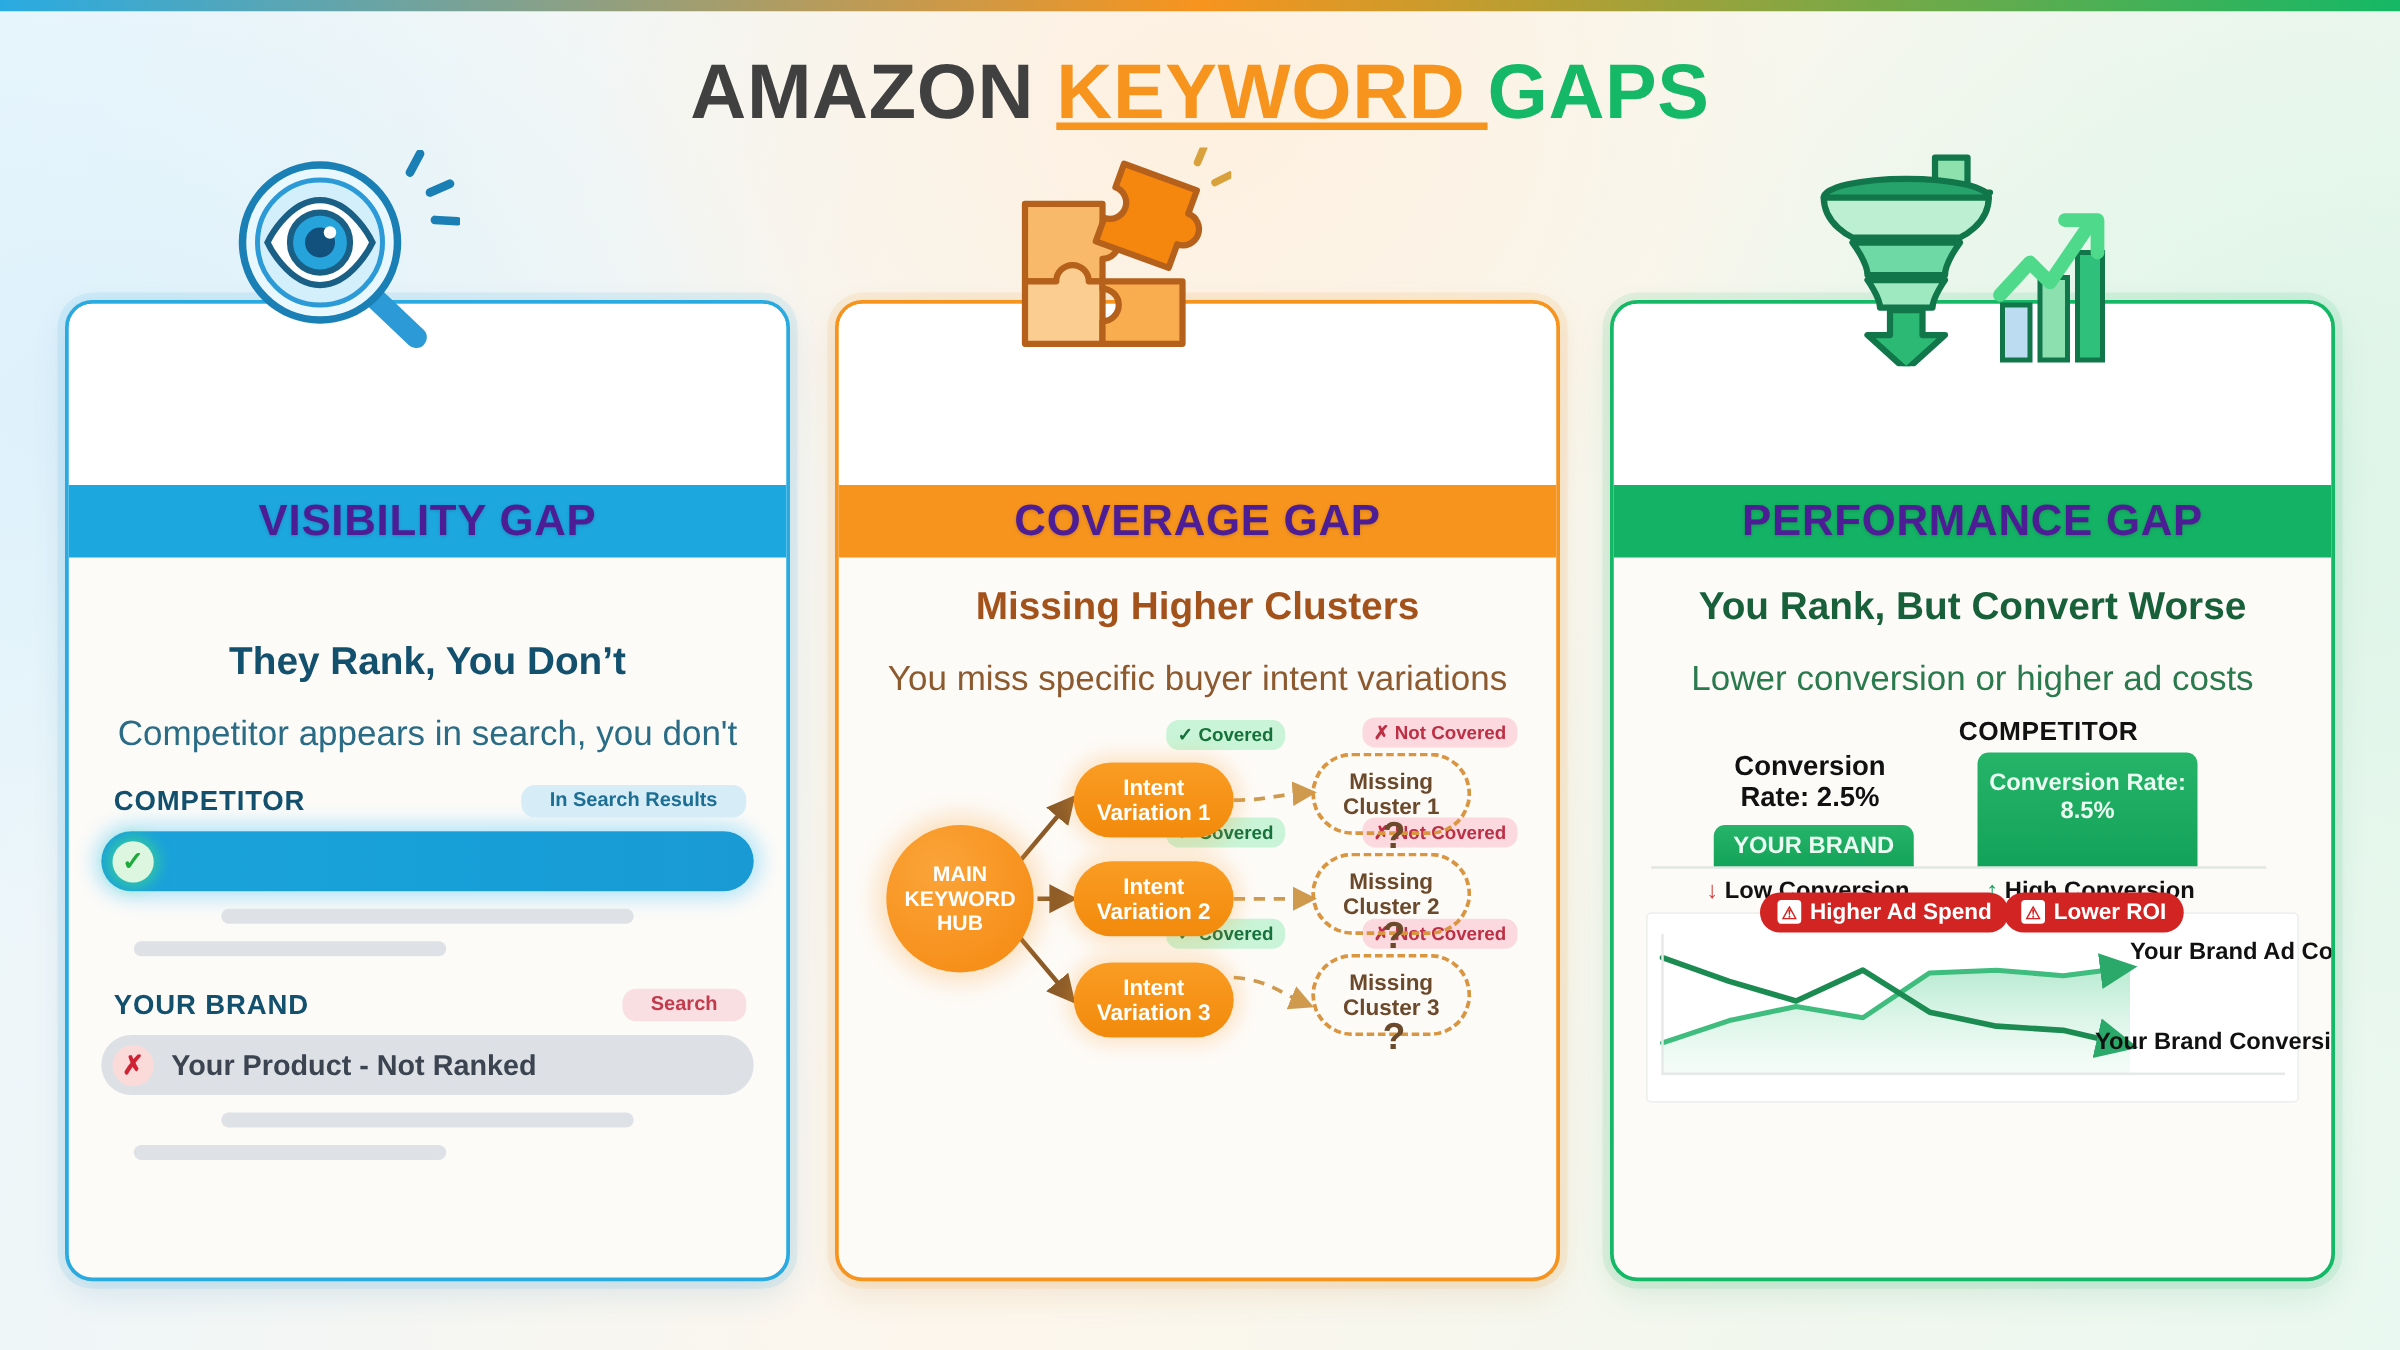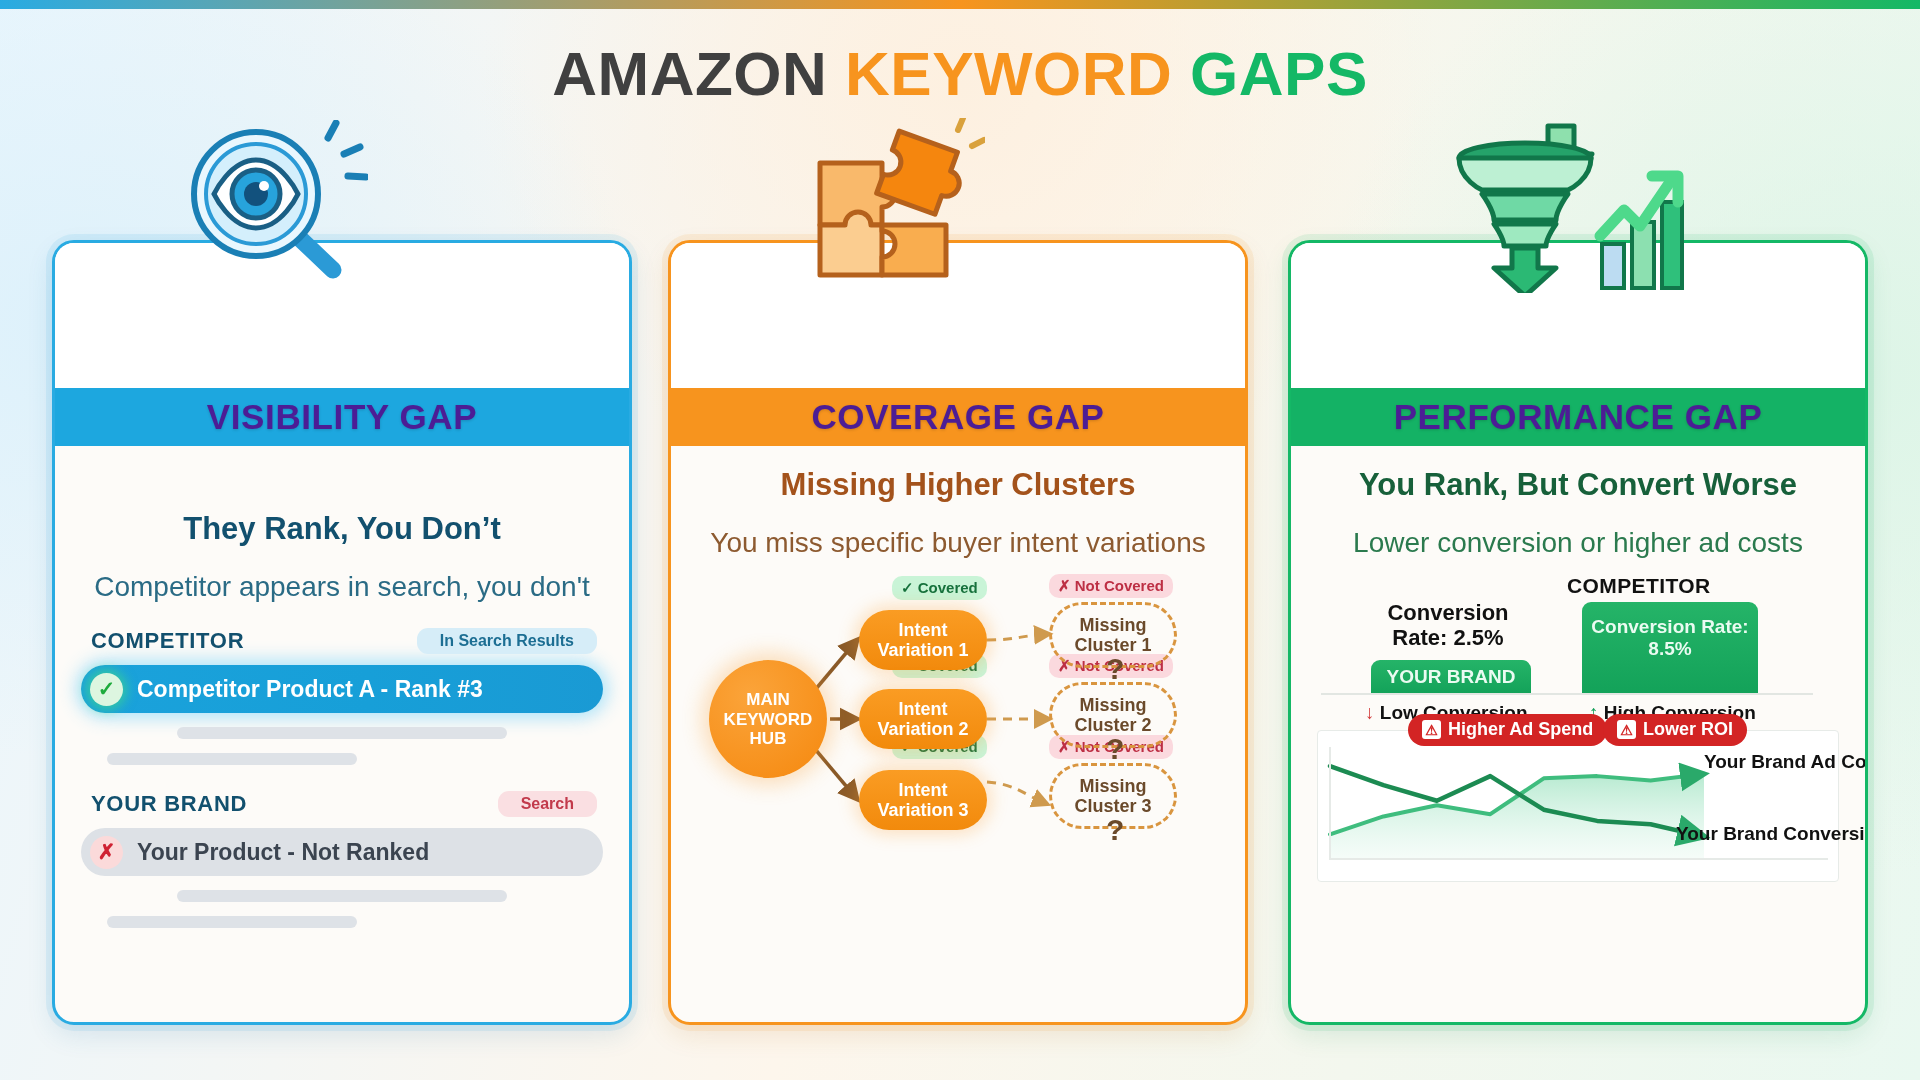--- a/index.html
+++ b/index.html
@@ -13,21 +13,21 @@
       linear-gradient(105deg,#eaf6fd 0%,#fdf6ec 48%,#e9f8f0 100%);
     overflow:hidden;
     position:relative;
   }
   .topbar { position:absolute; top:0; left:0; width:1920px; height:9px;
     background:linear-gradient(90deg,#29abe2 0%,#f7941e 50%,#14b866 100%); z-index:40; }
 
   
   .title { position:absolute; top:38px; left:0; width:1920px; text-align:center;
     font-size:62px; font-weight:bold; letter-spacing:.5px; white-space:nowrap; }
-  .t-blue{color:#404040;} .t-orange{color:#f7941e;} .t-green{color:#14b866;}
+  .t-blue{color:#404040;} .t-orange{color:#f7941e;text-decoration:underline;} .t-green{color:#14b866;}
 
   
   .card { position:absolute; top:240px; width:580px; height:785px;
     background:#fdfbf8; border-radius:22px; overflow:hidden; }
   #card1 { left:52px;  border:3px solid #29abe2;
     box-shadow:0 0 0 6px rgba(41,171,226,.10), 0 10px 26px rgba(30,110,160,.13); }
   #card2 { left:668px; border:3px solid #f7941e;
     box-shadow:0 0 0 6px rgba(247,148,30,.10), 0 10px 26px rgba(180,110,20,.13); }
   #card3 { left:1288px;border:3px solid #14b866;
     box-shadow:0 0 0 6px rgba(20,184,102,.10), 0 10px 26px rgba(20,140,80,.13); }
@@ -75,21 +75,21 @@
     text-align:center; box-shadow:0 0 20px 7px rgba(250,160,50,.30); }
   .node { position:absolute; width:128px; height:60px; border-radius:30px;
     background:linear-gradient(180deg,#fa9c23,#f28a0c); color:#fff; font-size:18px; font-weight:bold;
     line-height:1.14; display:flex; align-items:center; justify-content:center; text-align:center;
     box-shadow:0 0 16px 5px rgba(250,165,60,.28); }
   .mnode { position:absolute; width:128px; height:66px; border-radius:38px;
     border:3px dashed #d9953f; color:#6b4a2b; font-size:18px; font-weight:bold; line-height:1.14;
     display:flex; align-items:center; justify-content:center; text-align:center; }
   .qm { position:absolute; font-size:30px; font-weight:bold; color:#6b4a2b; }
   .tag { position:absolute; font-size:15px; font-weight:bold; border-radius:10px; padding:3px 9px;
-    white-space:nowrap; }
+    white-space:nowrap;margin-left:41px; }
   .tag-ok { background:#c9f4d7; color:#16713c; }
   .tag-no { background:#fbd9de; color:#bd2f44; }
 
   
   .compare { position:relative; height:150px; margin-top:16px; }
   .cmp-label { position:absolute; font-size:21px; font-weight:bold; color:#111; letter-spacing:.4px; }
   .cmp-rate { position:absolute; font-size:22px; font-weight:bold; color:#111; line-height:1.12;
     text-align:center; }
   .bar { position:absolute; bottom:30px; background:linear-gradient(180deg,#25b468,#13a259);
     border-radius:9px 9px 0 0; }
@@ -124,21 +124,20 @@
     <div class="h2">They Rank, You Don’t</div>
     <div class="sub">Competitor appears in search, you don't</div>
 
     <div class="sect">
       <div class="sect-head">
         <span class="sect-title">COMPETITOR</span>
         <span class="pill pill-blue">In Search Results</span>
       </div>
       <div class="row row-win">
         <span class="mk mk-ok">✓</span>
-        <span>Competitor Product A - Rank #3</span>
       </div>
       <div class="sk" style="width:330px"></div>
       <div class="sk" style="width:250px; margin-left:26px; margin-right:auto;"></div>
     </div>
 
     <div class="sect">
       <div class="sect-head">
         <span class="sect-title">YOUR BRAND</span>
         <span class="pill pill-red">Search</span>
       </div>

